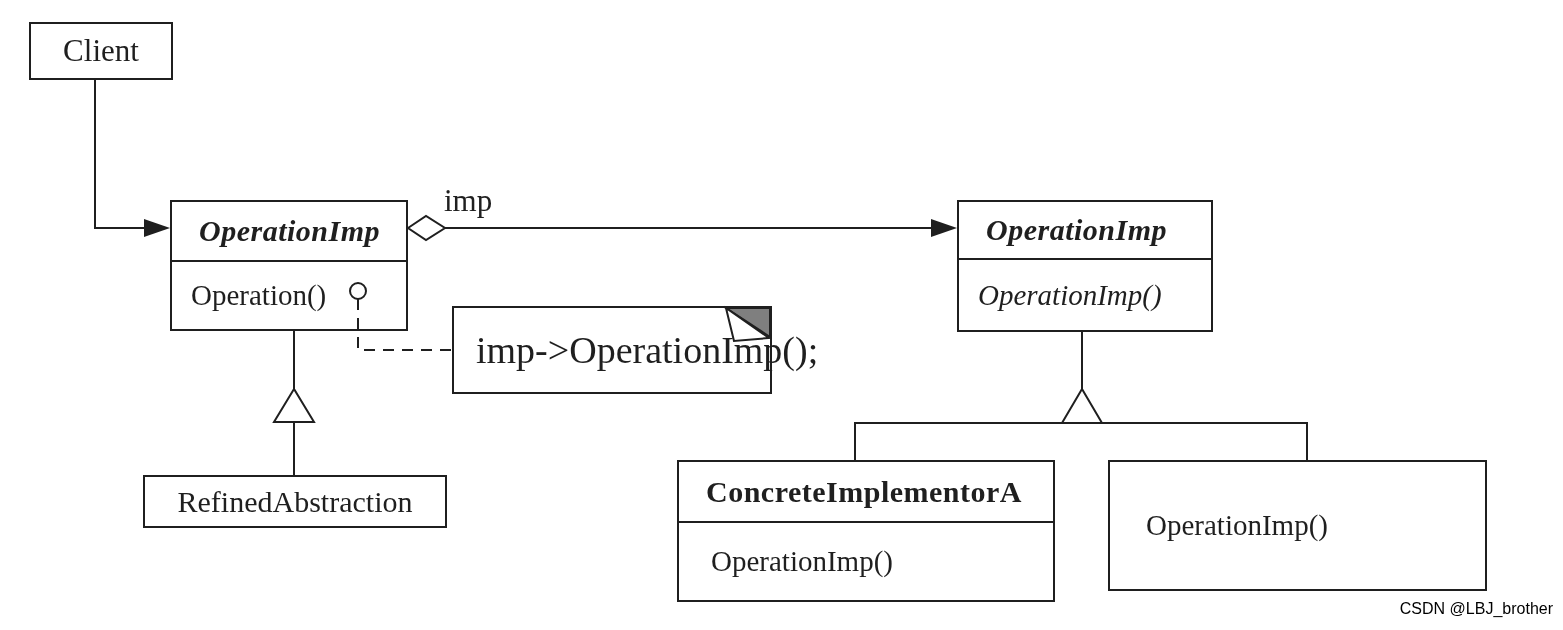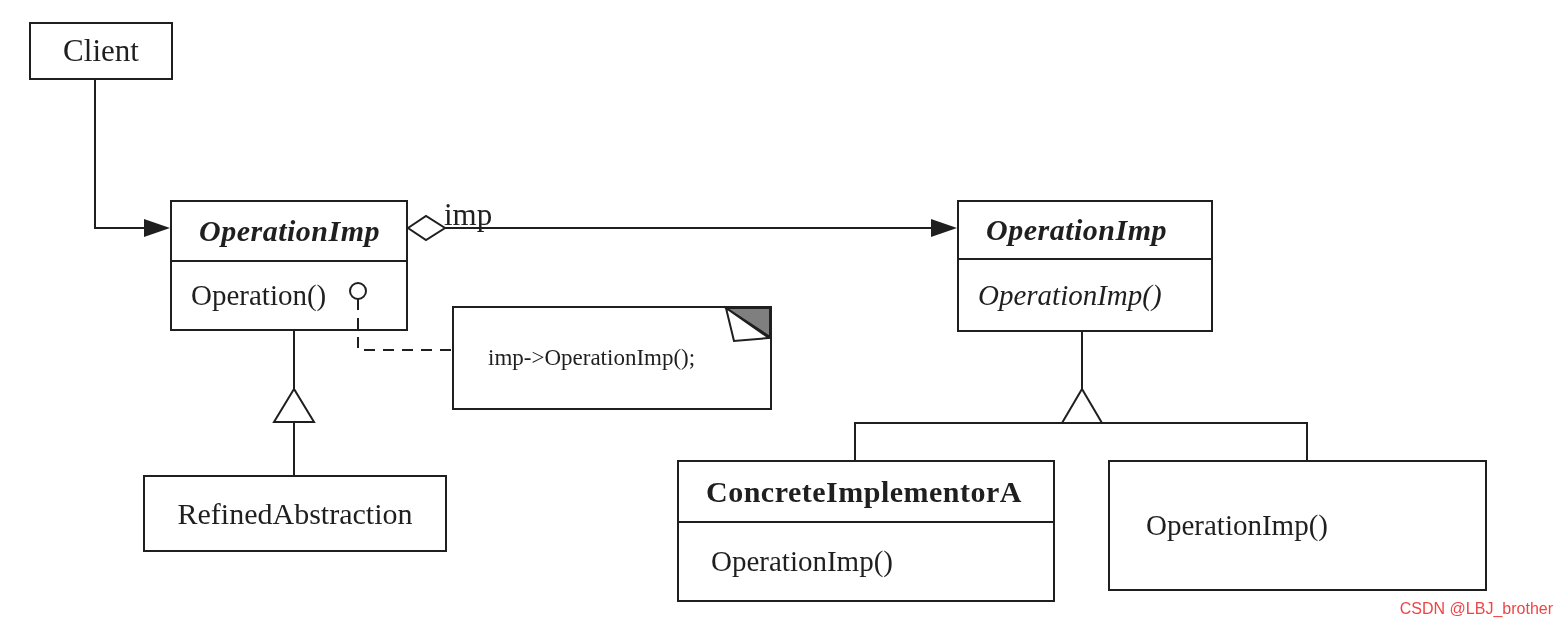--- a/index.html
+++ b/index.html
@@ -42,45 +42,44 @@
     align-items: center;
     padding-left: 19px;
     font-size: 29px;
     white-space: nowrap;
   }
   .method-italic { font-style: italic; }
   .single-name { font-size: 30px; white-space: nowrap; }
   .note-box {
     position: absolute;
     left: 452px; top: 306px;
-    width: 320px; height: 104px;
+    width: 320px; height: 88px;
     box-sizing: border-box;
     border: 2px solid #1f1f1f;
     background: #ffffff;
     display: flex;
     align-items: center;
-    padding-left: 34px;
-    font-size: 23px;
+    padding-left: 22px;
+    font-size: 38px;
     white-space: nowrap;
   }
   .edge-label {
     position: absolute;
     left: 444px; top: 183px;
     font-size: 31px;
     white-space: nowrap;
-    margin-top: 14px;
   }
   .watermark {
     position: absolute;
     left: 1330px; top: 600px;
     width: 223px;
     text-align: right;
     font-family: "Liberation Sans", "DejaVu Sans", sans-serif;
     font-size: 16px;
-    color: #ef4444;
+    color: #000000;
     white-space: nowrap;
   }
   svg.overlay {
     position: absolute;
     left: 0; top: 0;
     width: 1563px; height: 630px;
     pointer-events: none;
     z-index: 5;
   }
   svg.overlay * { vector-effect: non-scaling-stroke; }
@@ -94,21 +93,21 @@
     <span class="single-name" style="font-size:31px">Client</span>
   </div>
 
   <div class="uml-class" style="left:170px; top:200px; width:238px; height:131px;">
     <div class="compartment-title bold-italic" style="flex:0 0 60px;">OperationImp</div>
     <div class="compartment-methods">
       <span>Operation()</span>
     </div>
   </div>
 
-  <div class="uml-class single" style="left:143px; top:475px; width:304px; height:77px;">
+  <div class="uml-class single" style="left:143px; top:475px; width:304px; height:53px;">
     <span class="single-name">RefinedAbstraction</span>
   </div>
 
   <div class="uml-class" style="left:957px; top:200px; width:256px; height:132px;">
     <div class="compartment-title bold-italic" style="flex:0 0 58px;">OperationImp</div>
     <div class="compartment-methods method-italic">
       <span>OperationImp()</span>
     </div>
   </div>
 

